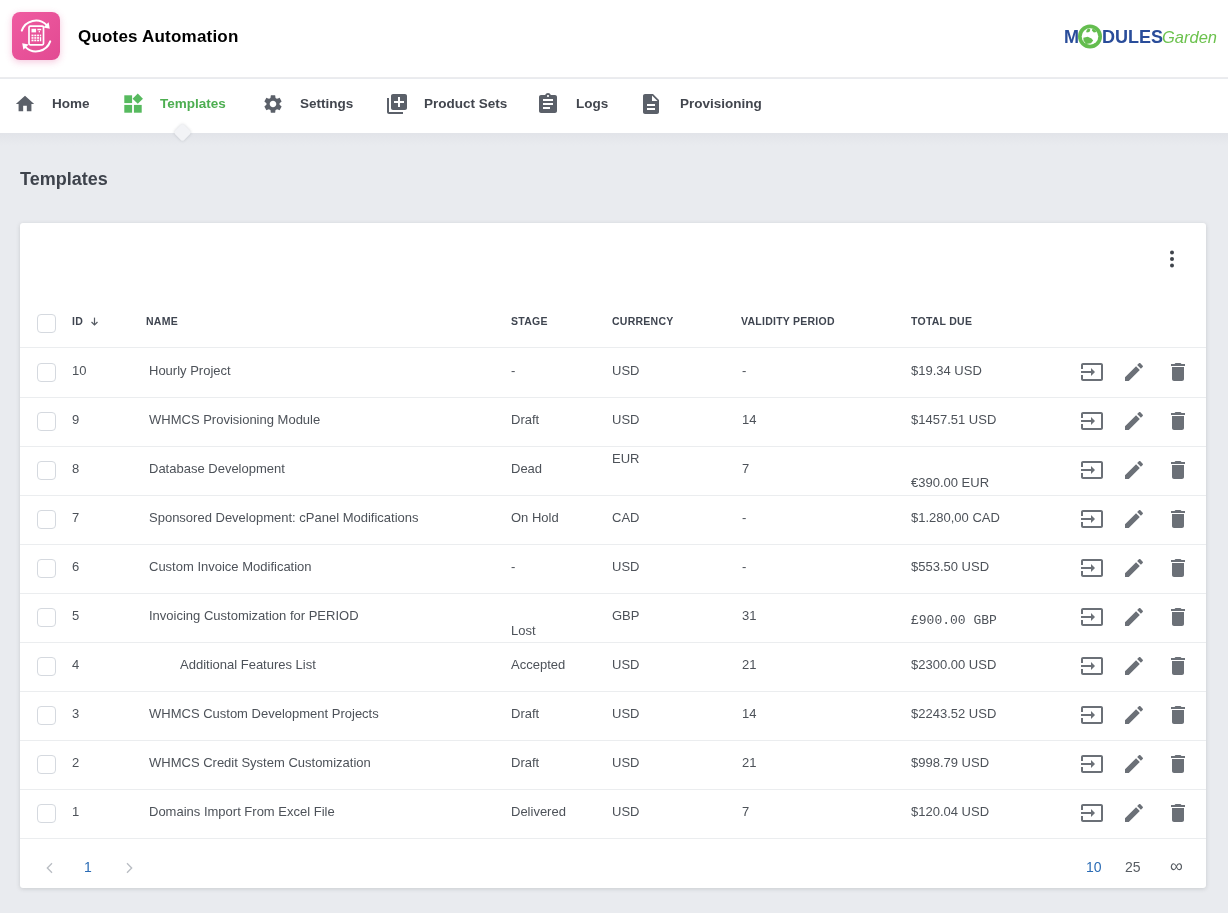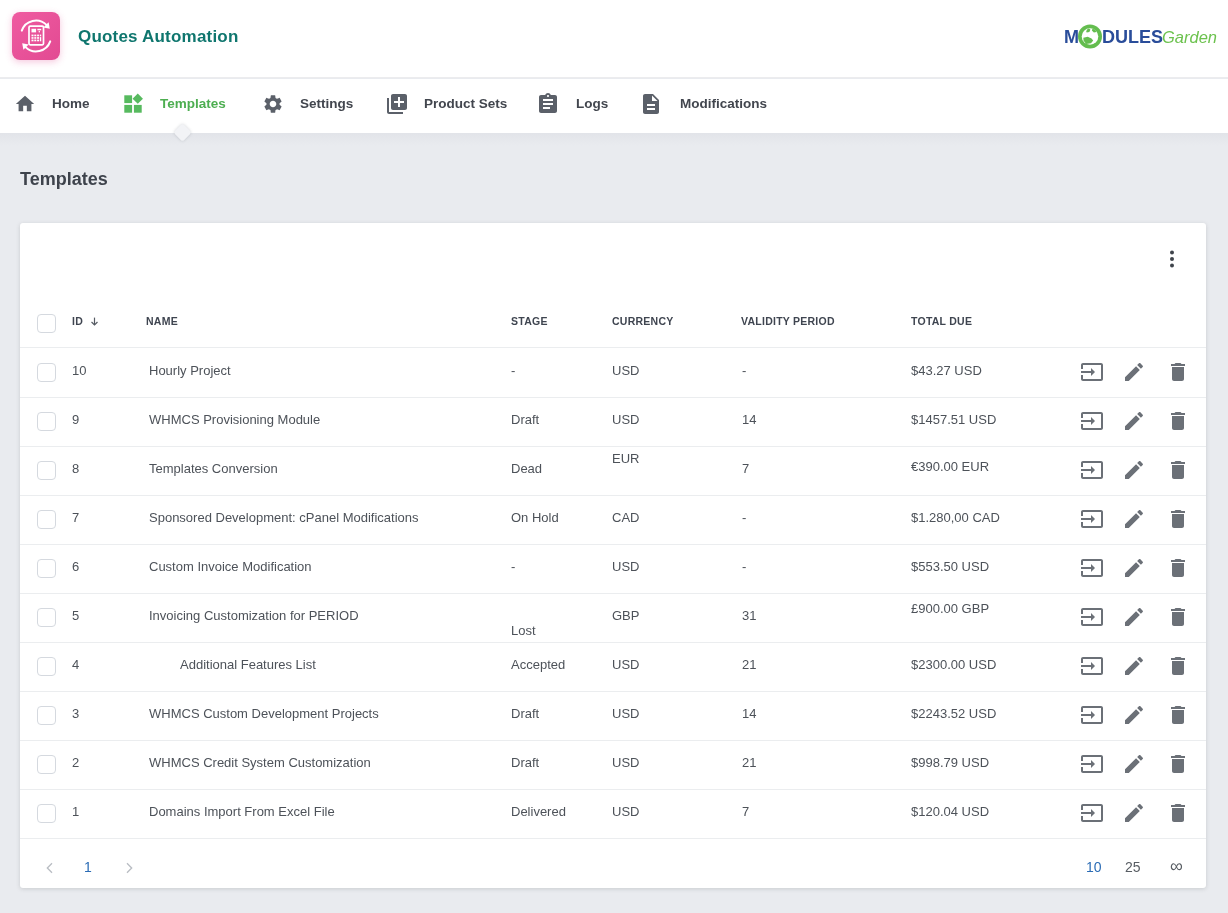--- a/index.html
+++ b/index.html
@@ -1,20 +1,20 @@
 <!DOCTYPE html>
 <html><head>
 <meta charset="utf-8">
 <style>
 * { margin:0; padding:0; box-sizing:border-box; }
 html,body { width:1228px; height:913px; font-family:"Liberation Sans", sans-serif; background:#e9ebef; overflow:hidden; }
 .abs { position:absolute; }
 .header { position:absolute; left:0; top:0; width:1228px; height:78px; background:#fff; border-bottom:1px solid #ececee; }
 .logo { position:absolute; left:12px; top:12px; width:48px; height:48px; border-radius:8px; background:linear-gradient(135deg,#ef5ba1 0%,#e24a92 100%); box-shadow:0 2px 7px rgba(226,74,146,.3); }
-.apptitle { position:absolute; left:78px; top:27px; font-size:17px; font-weight:700; color:#0f766e; letter-spacing:0.2px; }
+.apptitle { position:absolute; left:78px; top:27px; font-size:17px; font-weight:700; color:#000000; letter-spacing:0.2px; }
 .mglogo { position:absolute; left:1063px; top:22px; }
 .nav { position:absolute; left:0; top:79px; width:1228px; height:54px; background:#fff; }
 .navshade { position:absolute; left:0; top:133px; width:1228px; height:13px; background:linear-gradient(#e2e4e9, #e9ebef); }
 .navitem { position:absolute; top:0; height:50px; display:flex; align-items:center; }
 .navlabel { position:relative; top:-1px; font-size:13.5px; font-weight:700; color:#42464e; }
 .navlabel.green { color:#4dae51; }
 .caret { position:absolute; left:176px; top:126px; width:13px; height:13px; background:#f2f3f6; border-radius:2.5px; transform:rotate(45deg); box-shadow:0 0 3px rgba(110,115,125,0.3); z-index:3; }
 .pagehead { position:absolute; left:20px; top:169px; font-size:18px; font-weight:700; color:#3e434c; }
 .card { position:absolute; left:20px; top:223px; width:1186px; height:665px; background:#fff; border-radius:3px; box-shadow:0 1px 4px rgba(60,64,67,.18); }
 .search { position:absolute; left:17px; top:19px; width:261px; height:34px; border:1px solid #c9ccd1; border-radius:3px; }
@@ -127,21 +127,21 @@
   </div>
   <div class="navitem" style="left:576px;">
       <span class="navlabel">Logs</span>
     </div>
   <div class="navitem" style="left:638.5px;">
     <svg width="24" height="24" viewBox="0 0 24 24" fill="#5b6069">
         <path d="M14 2H6c-1.1 0-1.99.9-1.99 2L4 20c0 1.1.89 2 1.99 2H18c1.1 0 2-.9 2-2V8l-6-6zm2 16H8v-2h8v2zm0-4H8v-2h8v2zm-3-5V3.5L18.5 9H13z"></path>
       </svg>
   </div>
   <div class="navitem" style="left:680px;">
-      <span class="navlabel">Modifications</span>
+      <span class="navlabel">Provisioning</span>
     </div>
 </div>
 <div class="navshade"></div>
 <div class="caret"></div>
 <div class="pagehead">Templates</div>
 <div class="card">
   <div class="dots">
     <svg width="24" height="24" viewBox="0 0 24 24" fill="#3f444b">
         <circle cx="12" cy="5.5" r="2"></circle>
         <circle cx="12" cy="12" r="2"></circle>
@@ -161,21 +161,21 @@
   <div class="th" style="left:721px; top:92px;">VALIDITY PERIOD</div>
   <div class="th" style="left:891px; top:92px;">TOTAL DUE</div>
   <div class="rowline" style="top:124px;"></div>
   <div id="rows">
       <div class="chk" style="left:17px; top:139.5px;"></div>
       <div class="td" style="left:52px; top:140px;">10</div>
       <div class="td" style="left:129px; top:140px;">Hourly Project</div>
       <div class="td" style="left:491px; top:140px;">-</div>
       <div class="td" style="left:592px; top:140px;">USD</div>
       <div class="td" style="left:722px; top:140px;">-</div>
-      <div class="td" style="left:891px; top:140px;">$43.27 USD</div>
+      <div class="td" style="left:891px; top:140px;">$19.34 USD</div>
       <div class="icon-cell" style="left:1060px; top:137px;"><svg width="24" height="24" viewBox="0 0 24 24" fill="#6b7077">
           <path d="M21 3.01H3c-1.1 0-2 .9-2 2V9h2V4.99h18v14.03H3V15H1v4.01c0 1.1.9 1.98 2 1.98h18c1.1 0 2-.88 2-1.98v-14c0-1.11-.9-2-2-2zM11 16l4-4-4-4v3H1v2h10v3z"></path>
         </svg></div>
       <div class="icon-cell" style="left:1102px; top:137px;"><svg width="24" height="24" viewBox="0 0 24 24" fill="#6b7077">
           <path d="M3 17.25V21h3.75L17.81 9.94l-3.75-3.75L3 17.25zM20.71 7.04c.39-.39.39-1.02 0-1.41l-2.34-2.34c-.39-.39-1.02-.39-1.41 0l-1.83 1.83 3.75 3.75 1.83-1.83z"></path>
         </svg></div>
       <div class="icon-cell" style="left:1146px; top:137px;"><svg width="24" height="24" viewBox="0 0 24 24" fill="#6b7077">
           <path d="M6 19c0 1.1.9 2 2 2h8c1.1 0 2-.9 2-2V7H6v12zM19 4h-3.5l-1-1h-5l-1 1H5v2h14V4z"></path>
         </svg></div>
       <div class="rowline" style="top:173.5px;"></div>
@@ -191,25 +191,25 @@
         </svg></div>
       <div class="icon-cell" style="left:1102px; top:186px;"><svg width="24" height="24" viewBox="0 0 24 24" fill="#6b7077">
           <path d="M3 17.25V21h3.75L17.81 9.94l-3.75-3.75L3 17.25zM20.71 7.04c.39-.39.39-1.02 0-1.41l-2.34-2.34c-.39-.39-1.02-.39-1.41 0l-1.83 1.83 3.75 3.75 1.83-1.83z"></path>
         </svg></div>
       <div class="icon-cell" style="left:1146px; top:186px;"><svg width="24" height="24" viewBox="0 0 24 24" fill="#6b7077">
           <path d="M6 19c0 1.1.9 2 2 2h8c1.1 0 2-.9 2-2V7H6v12zM19 4h-3.5l-1-1h-5l-1 1H5v2h14V4z"></path>
         </svg></div>
       <div class="rowline" style="top:222.5px;"></div>
       <div class="chk" style="left:17px; top:237.5px;"></div>
       <div class="td" style="left:52px; top:238px;">8</div>
-      <div class="td" style="left:129px; top:238px;">Templates Conversion</div>
+      <div class="td" style="left:129px; top:238px;">Database Development</div>
       <div class="td" style="left:491px; top:238px;">Dead</div>
       <div class="td" style="left:592px; top:228px;">EUR</div>
       <div class="td" style="left:722px; top:238px;">7</div>
-      <div class="td" style="left:891px; top:236px;">€390.00 EUR</div>
+      <div class="td" style="left:891px; top:252px;">€390.00 EUR</div>
       <div class="icon-cell" style="left:1060px; top:235px;"><svg width="24" height="24" viewBox="0 0 24 24" fill="#6b7077">
           <path d="M21 3.01H3c-1.1 0-2 .9-2 2V9h2V4.99h18v14.03H3V15H1v4.01c0 1.1.9 1.98 2 1.98h18c1.1 0 2-.88 2-1.98v-14c0-1.11-.9-2-2-2zM11 16l4-4-4-4v3H1v2h10v3z"></path>
         </svg></div>
       <div class="icon-cell" style="left:1102px; top:235px;"><svg width="24" height="24" viewBox="0 0 24 24" fill="#6b7077">
           <path d="M3 17.25V21h3.75L17.81 9.94l-3.75-3.75L3 17.25zM20.71 7.04c.39-.39.39-1.02 0-1.41l-2.34-2.34c-.39-.39-1.02-.39-1.41 0l-1.83 1.83 3.75 3.75 1.83-1.83z"></path>
         </svg></div>
       <div class="icon-cell" style="left:1146px; top:235px;"><svg width="24" height="24" viewBox="0 0 24 24" fill="#6b7077">
           <path d="M6 19c0 1.1.9 2 2 2h8c1.1 0 2-.9 2-2V7H6v12zM19 4h-3.5l-1-1h-5l-1 1H5v2h14V4z"></path>
         </svg></div>
       <div class="rowline" style="top:271.5px;"></div>
@@ -246,21 +246,21 @@
       <div class="icon-cell" style="left:1146px; top:333px;"><svg width="24" height="24" viewBox="0 0 24 24" fill="#6b7077">
           <path d="M6 19c0 1.1.9 2 2 2h8c1.1 0 2-.9 2-2V7H6v12zM19 4h-3.5l-1-1h-5l-1 1H5v2h14V4z"></path>
         </svg></div>
       <div class="rowline" style="top:369.5px;"></div>
       <div class="chk" style="left:17px; top:384.5px;"></div>
       <div class="td" style="left:52px; top:385px;">5</div>
       <div class="td" style="left:129px; top:385px;">Invoicing Customization for PERIOD</div>
       <div class="td" style="left:491px; top:400px;">Lost</div>
       <div class="td" style="left:592px; top:385px;">GBP</div>
       <div class="td" style="left:722px; top:385px;">31</div>
-      <div class="td" style="left:891px; top:378px;">£900.00 GBP</div>
+      <div class="td" style="left:891px; top:390px;font-family:Liberation Mono, monospace;">£900.00 GBP</div>
       <div class="icon-cell" style="left:1060px; top:382px;"><svg width="24" height="24" viewBox="0 0 24 24" fill="#6b7077">
           <path d="M21 3.01H3c-1.1 0-2 .9-2 2V9h2V4.99h18v14.03H3V15H1v4.01c0 1.1.9 1.98 2 1.98h18c1.1 0 2-.88 2-1.98v-14c0-1.11-.9-2-2-2zM11 16l4-4-4-4v3H1v2h10v3z"></path>
         </svg></div>
       <div class="icon-cell" style="left:1102px; top:382px;"><svg width="24" height="24" viewBox="0 0 24 24" fill="#6b7077">
           <path d="M3 17.25V21h3.75L17.81 9.94l-3.75-3.75L3 17.25zM20.71 7.04c.39-.39.39-1.02 0-1.41l-2.34-2.34c-.39-.39-1.02-.39-1.41 0l-1.83 1.83 3.75 3.75 1.83-1.83z"></path>
         </svg></div>
       <div class="icon-cell" style="left:1146px; top:382px;"><svg width="24" height="24" viewBox="0 0 24 24" fill="#6b7077">
           <path d="M6 19c0 1.1.9 2 2 2h8c1.1 0 2-.9 2-2V7H6v12zM19 4h-3.5l-1-1h-5l-1 1H5v2h14V4z"></path>
         </svg></div>
       <div class="rowline" style="top:418.5px;"></div>

